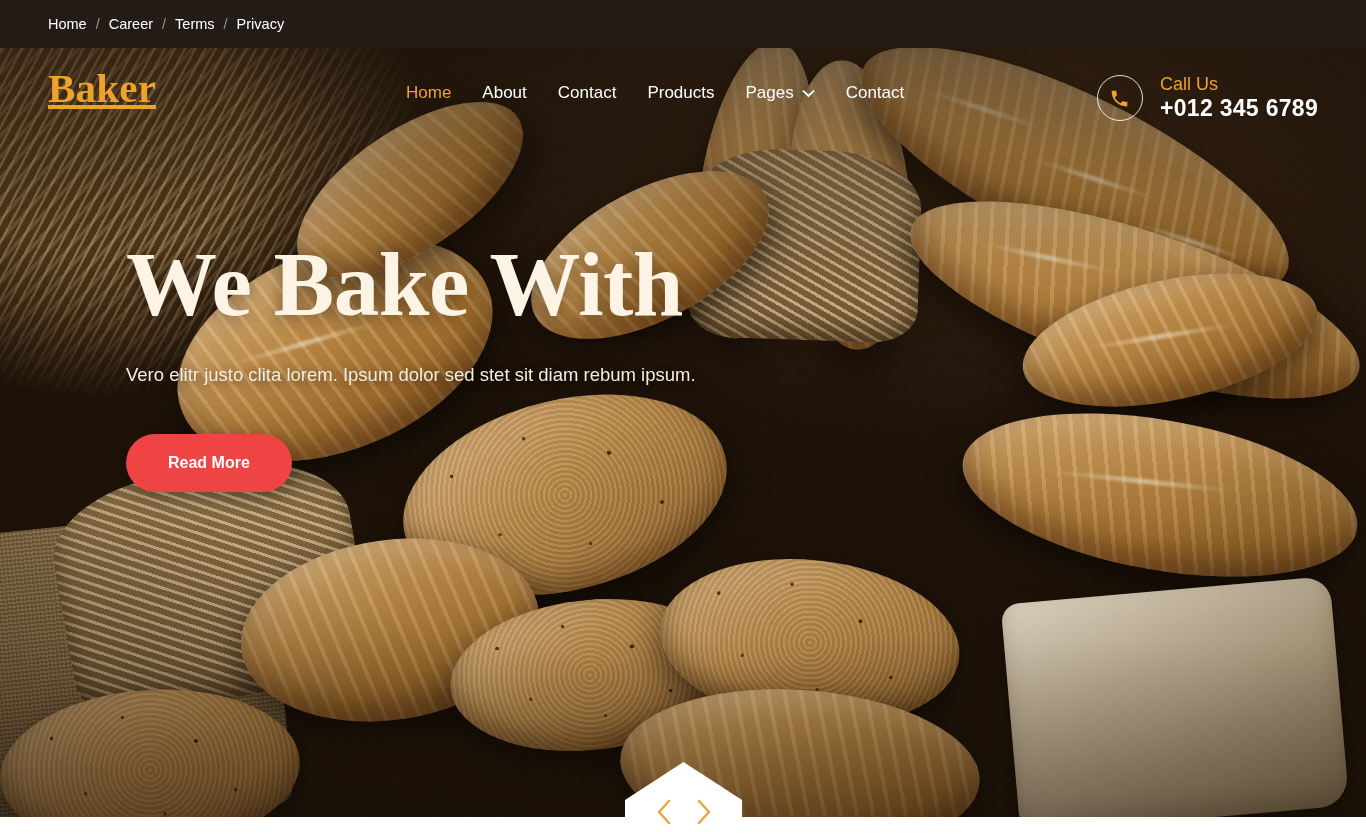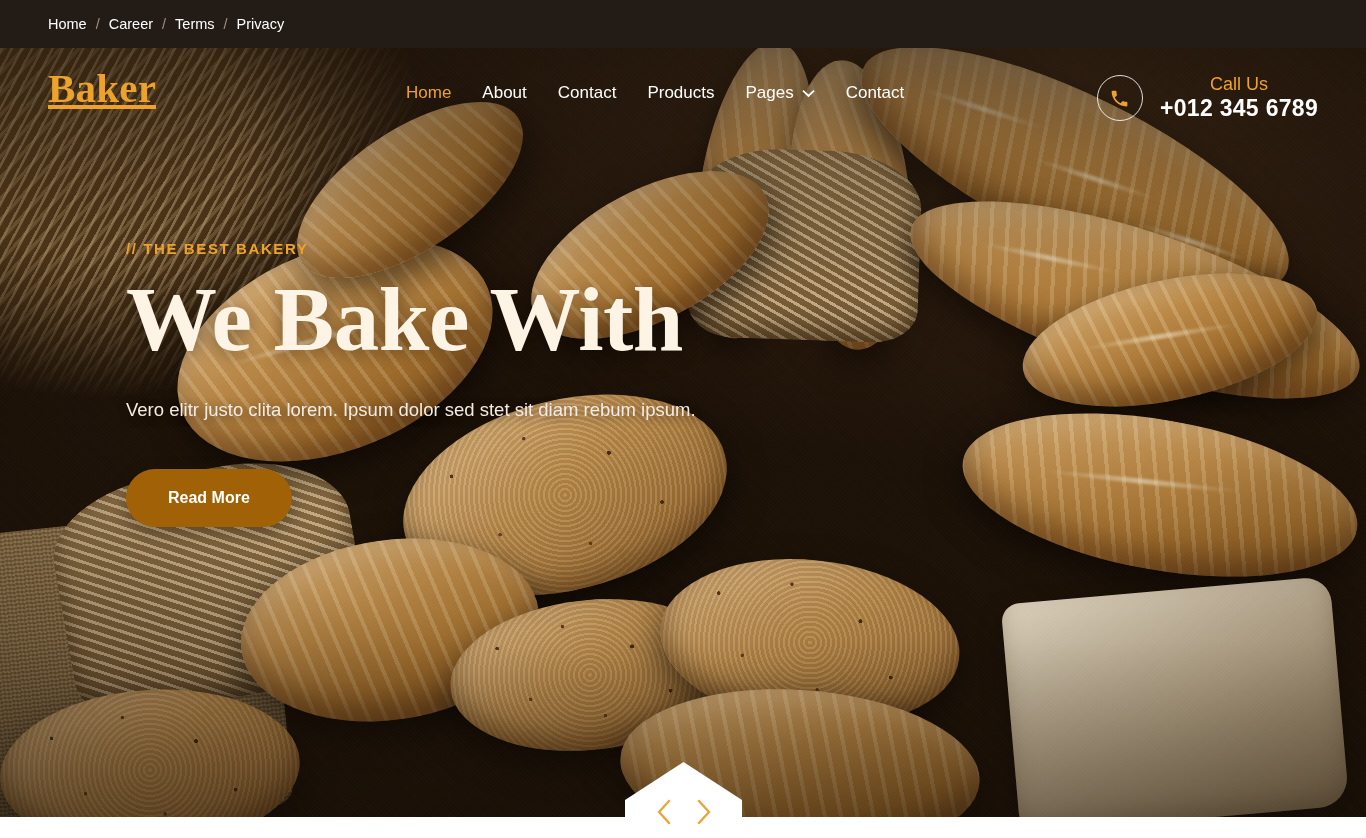--- a/index.html
+++ b/index.html
@@ -120,21 +120,21 @@
   .grain{
     opacity:.18;
     background-image:
       repeating-linear-gradient(45deg, rgba(255,255,255,.05) 0 1px, transparent 1px 3px),
       repeating-linear-gradient(-45deg, rgba(0,0,0,.06) 0 1px, transparent 1px 3px);
   }
 
   
   .header{
     position:absolute; top:48px; left:0; width:1366px; height:94px;
-    z-index:30; display:flex; align-items:center;text-align:center;
+    z-index:30; display:flex; align-items:center;
   }
   .brand{
     position:absolute; left:48px; top:20px;
     font-family:"Liberation Serif", serif; font-weight:bold;
     font-size:41px; color:#eda22c; letter-spacing:.2px; line-height:1;
   }
   .nav{
     position:absolute; left:406px; top:36px;
     display:flex; align-items:center; gap:31px;
   }
@@ -169,21 +169,21 @@
     font-family:"Liberation Serif", serif; font-weight:bold;
     font-size:91px; line-height:.98; color:#fdf4e6;
     letter-spacing:-.5px; margin-bottom:32px;
     text-shadow:0 3px 18px rgba(20,10,2,.45);
   }
   .hero-sub{
     color:#f4ece2; font-size:18.5px; line-height:1.5; margin-bottom:45px;
     text-shadow:0 2px 10px rgba(20,10,2,.5);
   }
   .btn-read{
-    display:inline-block; background:#a16207; color:#ffffff;
+    display:inline-block; background:#ef4444; color:#ffffff;
     font-size:16px; font-weight:bold; padding:20px 42px;
     border:none; border-radius:60px; cursor:pointer;
     font-family:"Liberation Sans", sans-serif;
     box-shadow:0 6px 18px rgba(0,0,0,.3);
   }
 
   
   .carousel-nav{
     position:absolute; left:625px; top:762px; width:117px; height:76px;
     background:#ffffff; z-index:35;
@@ -291,21 +291,20 @@
       </svg>
     </div>
     <div class="callus-txt">
       <div class="callus-label">Call Us</div>
       <div class="callus-num">+012 345 6789</div>
     </div>
   </div>
 </div>
 
 <div class="hero-content">
-  <div class="eyebrow">// THE BEST BAKERY</div>
   <h1 class="hero-title">
     <span>We Bake With</span><br>
   </h1>
   <p class="hero-sub">Vero elitr justo clita lorem. Ipsum dolor sed stet sit diam rebum ipsum.</p>
   <button class="btn-read">Read More</button>
 </div>
 
 <div class="carousel-nav">
   <button class="car-btn" aria-label="Previous slide">
     <span>

